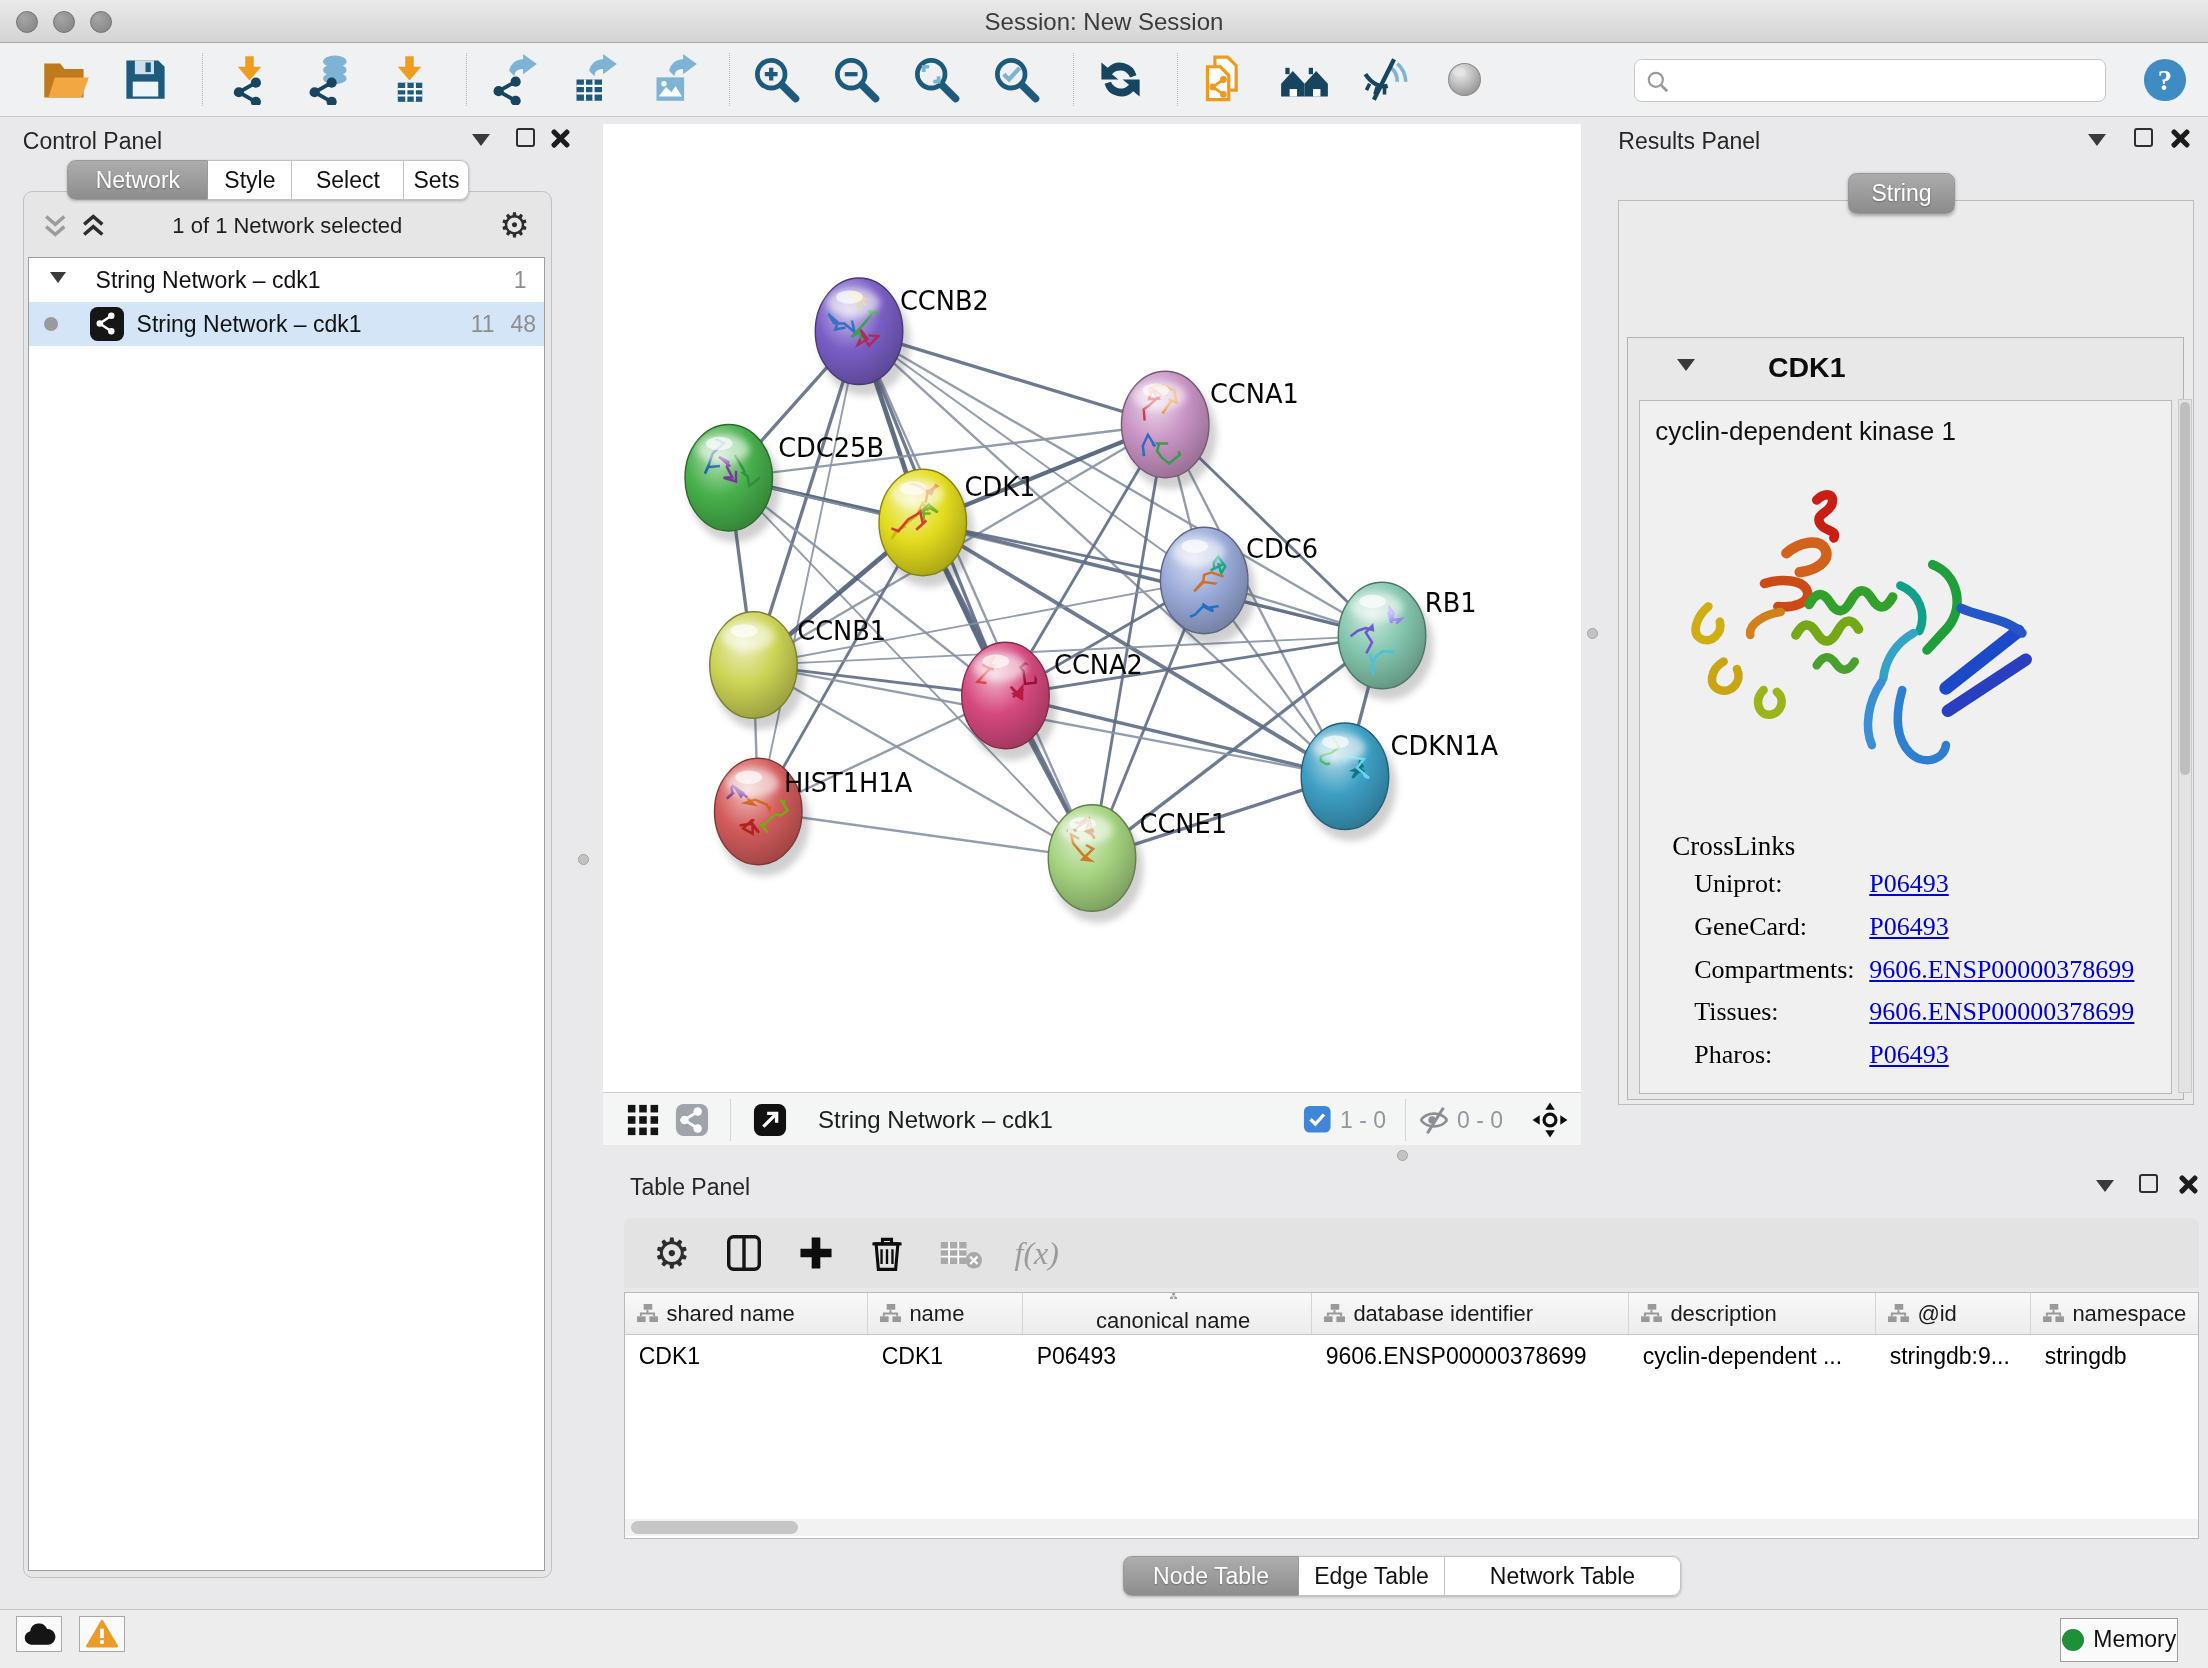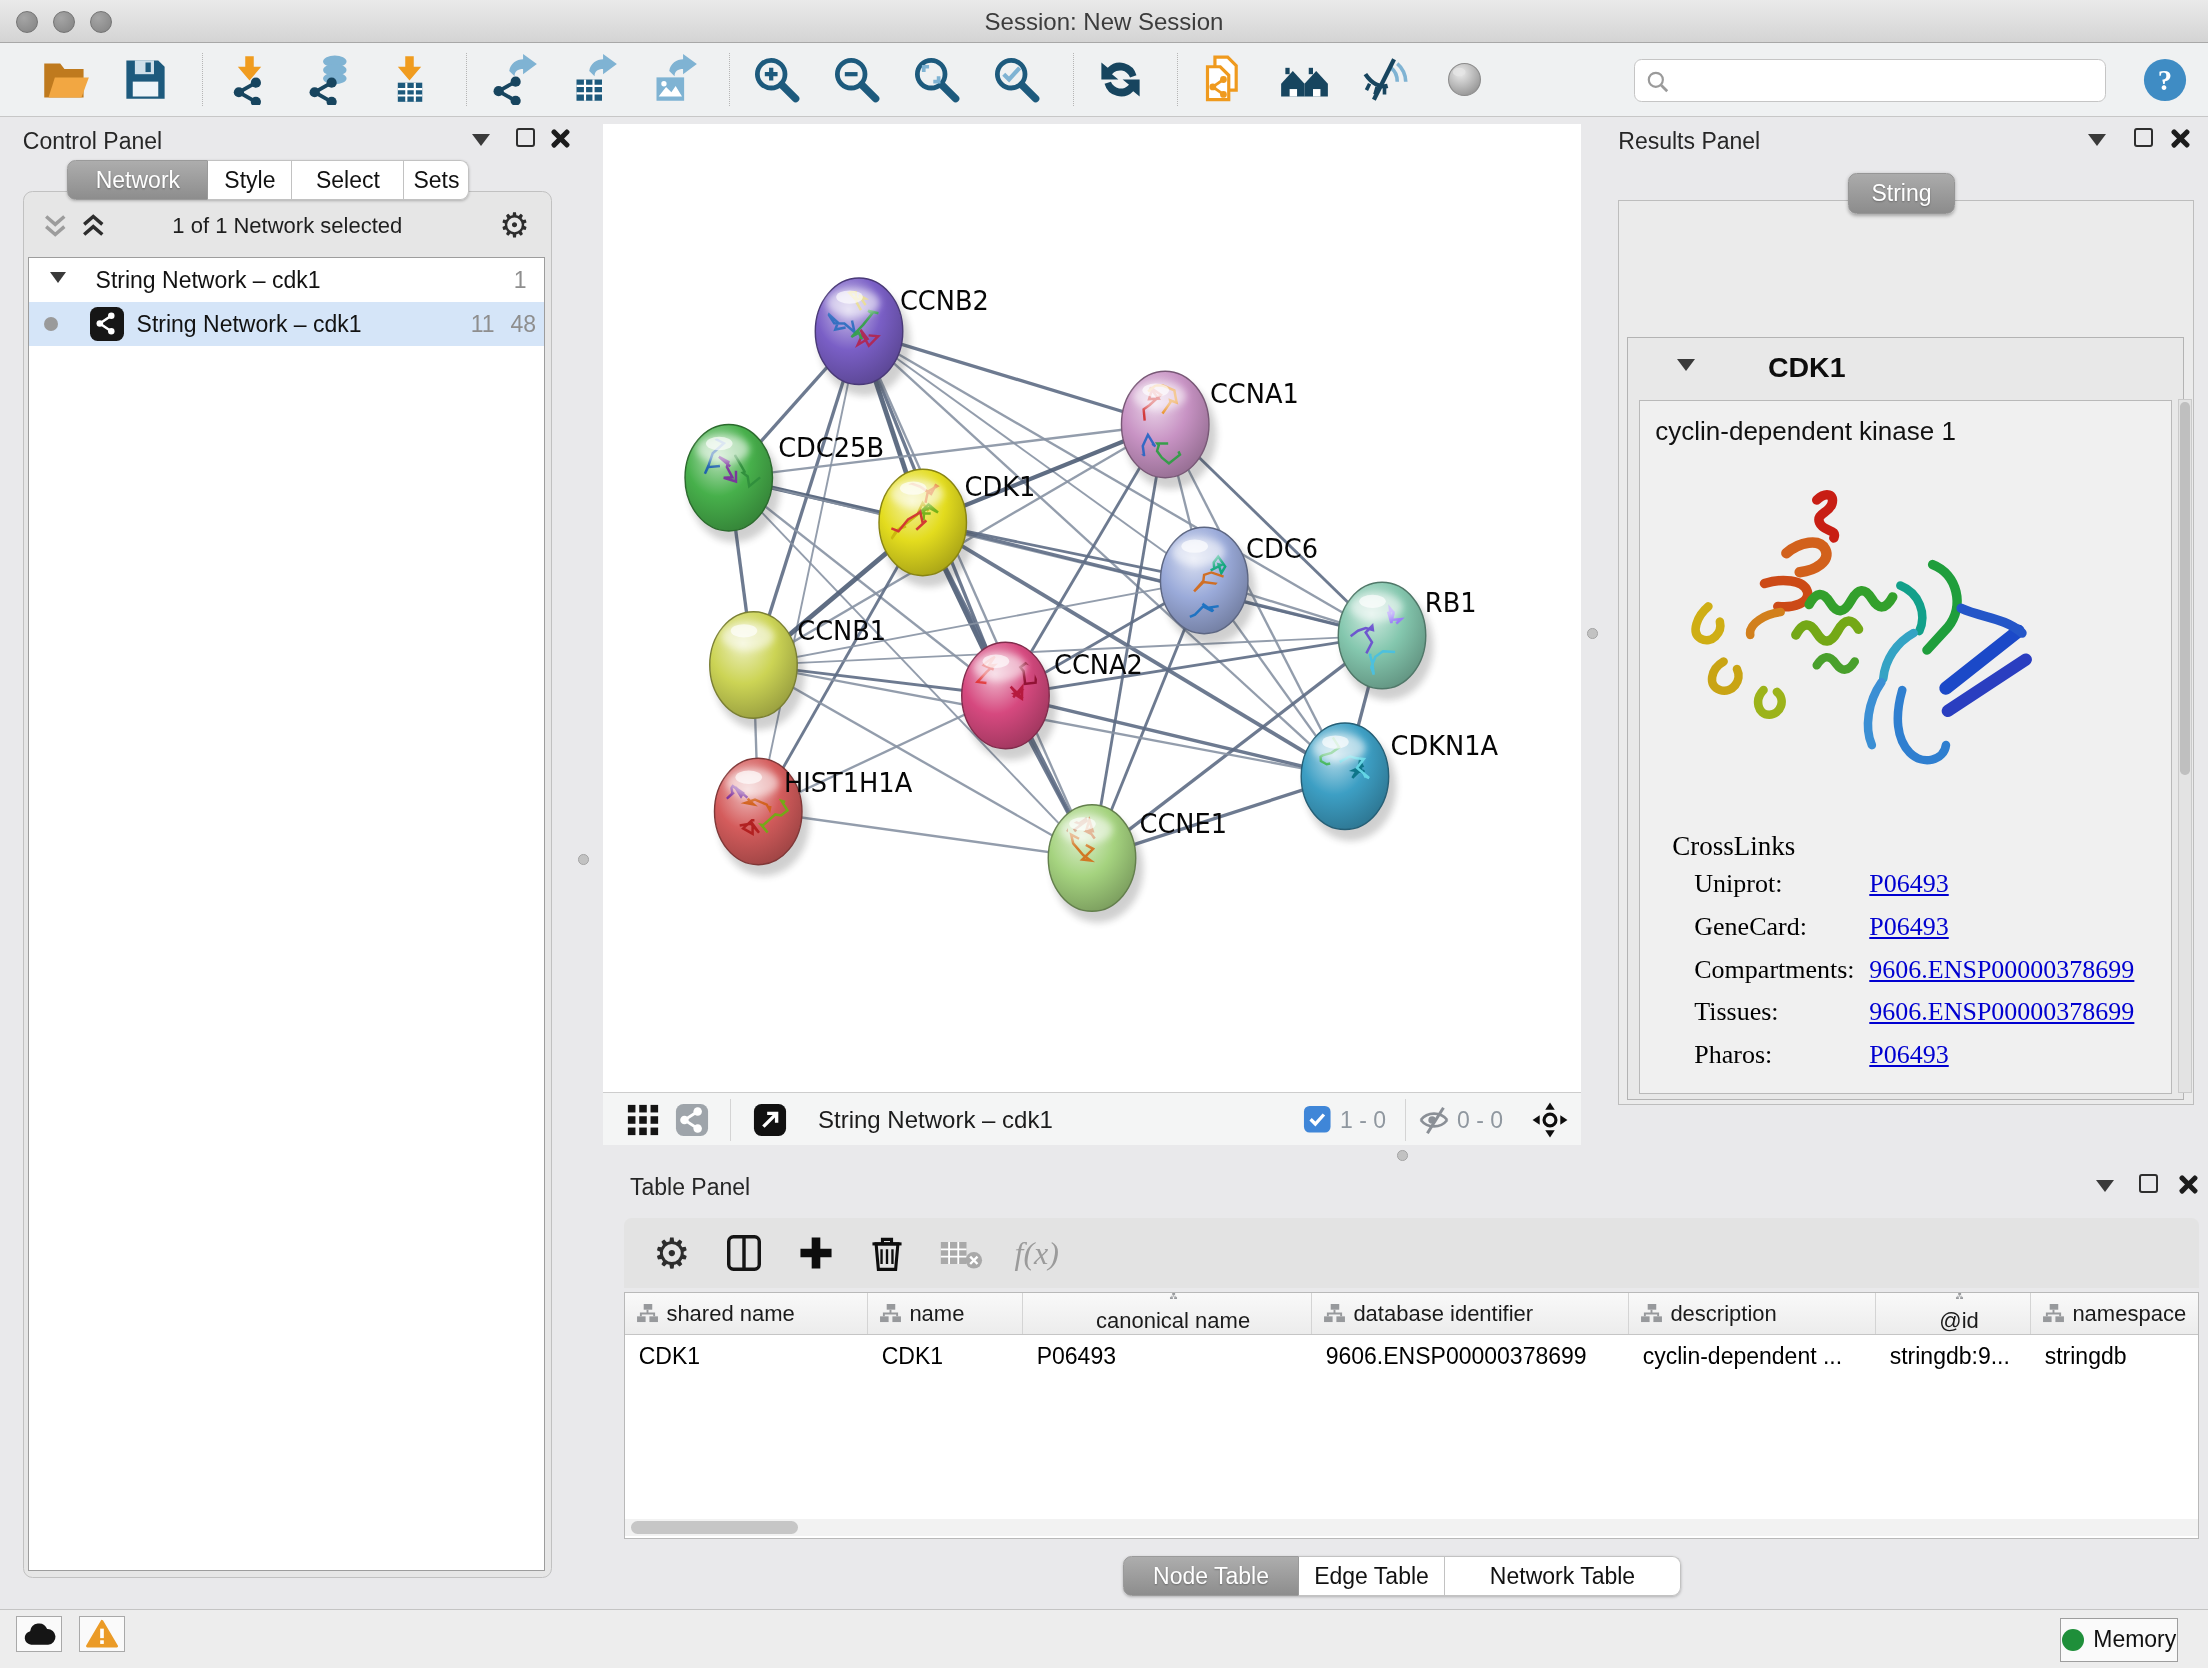--- a/index.html
+++ b/index.html
@@ -889,21 +889,21 @@
             <svg width="21" height="19" viewBox="0 0 22 20">
               <g fill="#97999c">
                 <rect x="7" y="0" width="9" height="6"></rect>
                 <rect x="0" y="13" width="9" height="6"></rect>
                 <rect x="13" y="13" width="9" height="6"></rect>
               </g>
               <path d="M11 6v4M4 13v-3h14v3" stroke="#97999c" stroke-width="2" fill="none"></path>
             </svg>
             <span>description</span>
           </div>
-          <div class="th" style="width: 155px; flex-direction: column;">
+          <div class="th" style="width: 155px;">
             <svg width="21" height="19" viewBox="0 0 22 20">
               <g fill="#97999c">
                 <rect x="7" y="0" width="9" height="6"></rect>
                 <rect x="0" y="13" width="9" height="6"></rect>
                 <rect x="13" y="13" width="9" height="6"></rect>
               </g>
               <path d="M11 6v4M4 13v-3h14v3" stroke="#97999c" stroke-width="2" fill="none"></path>
             </svg>
             <span>@id</span>
           </div>

